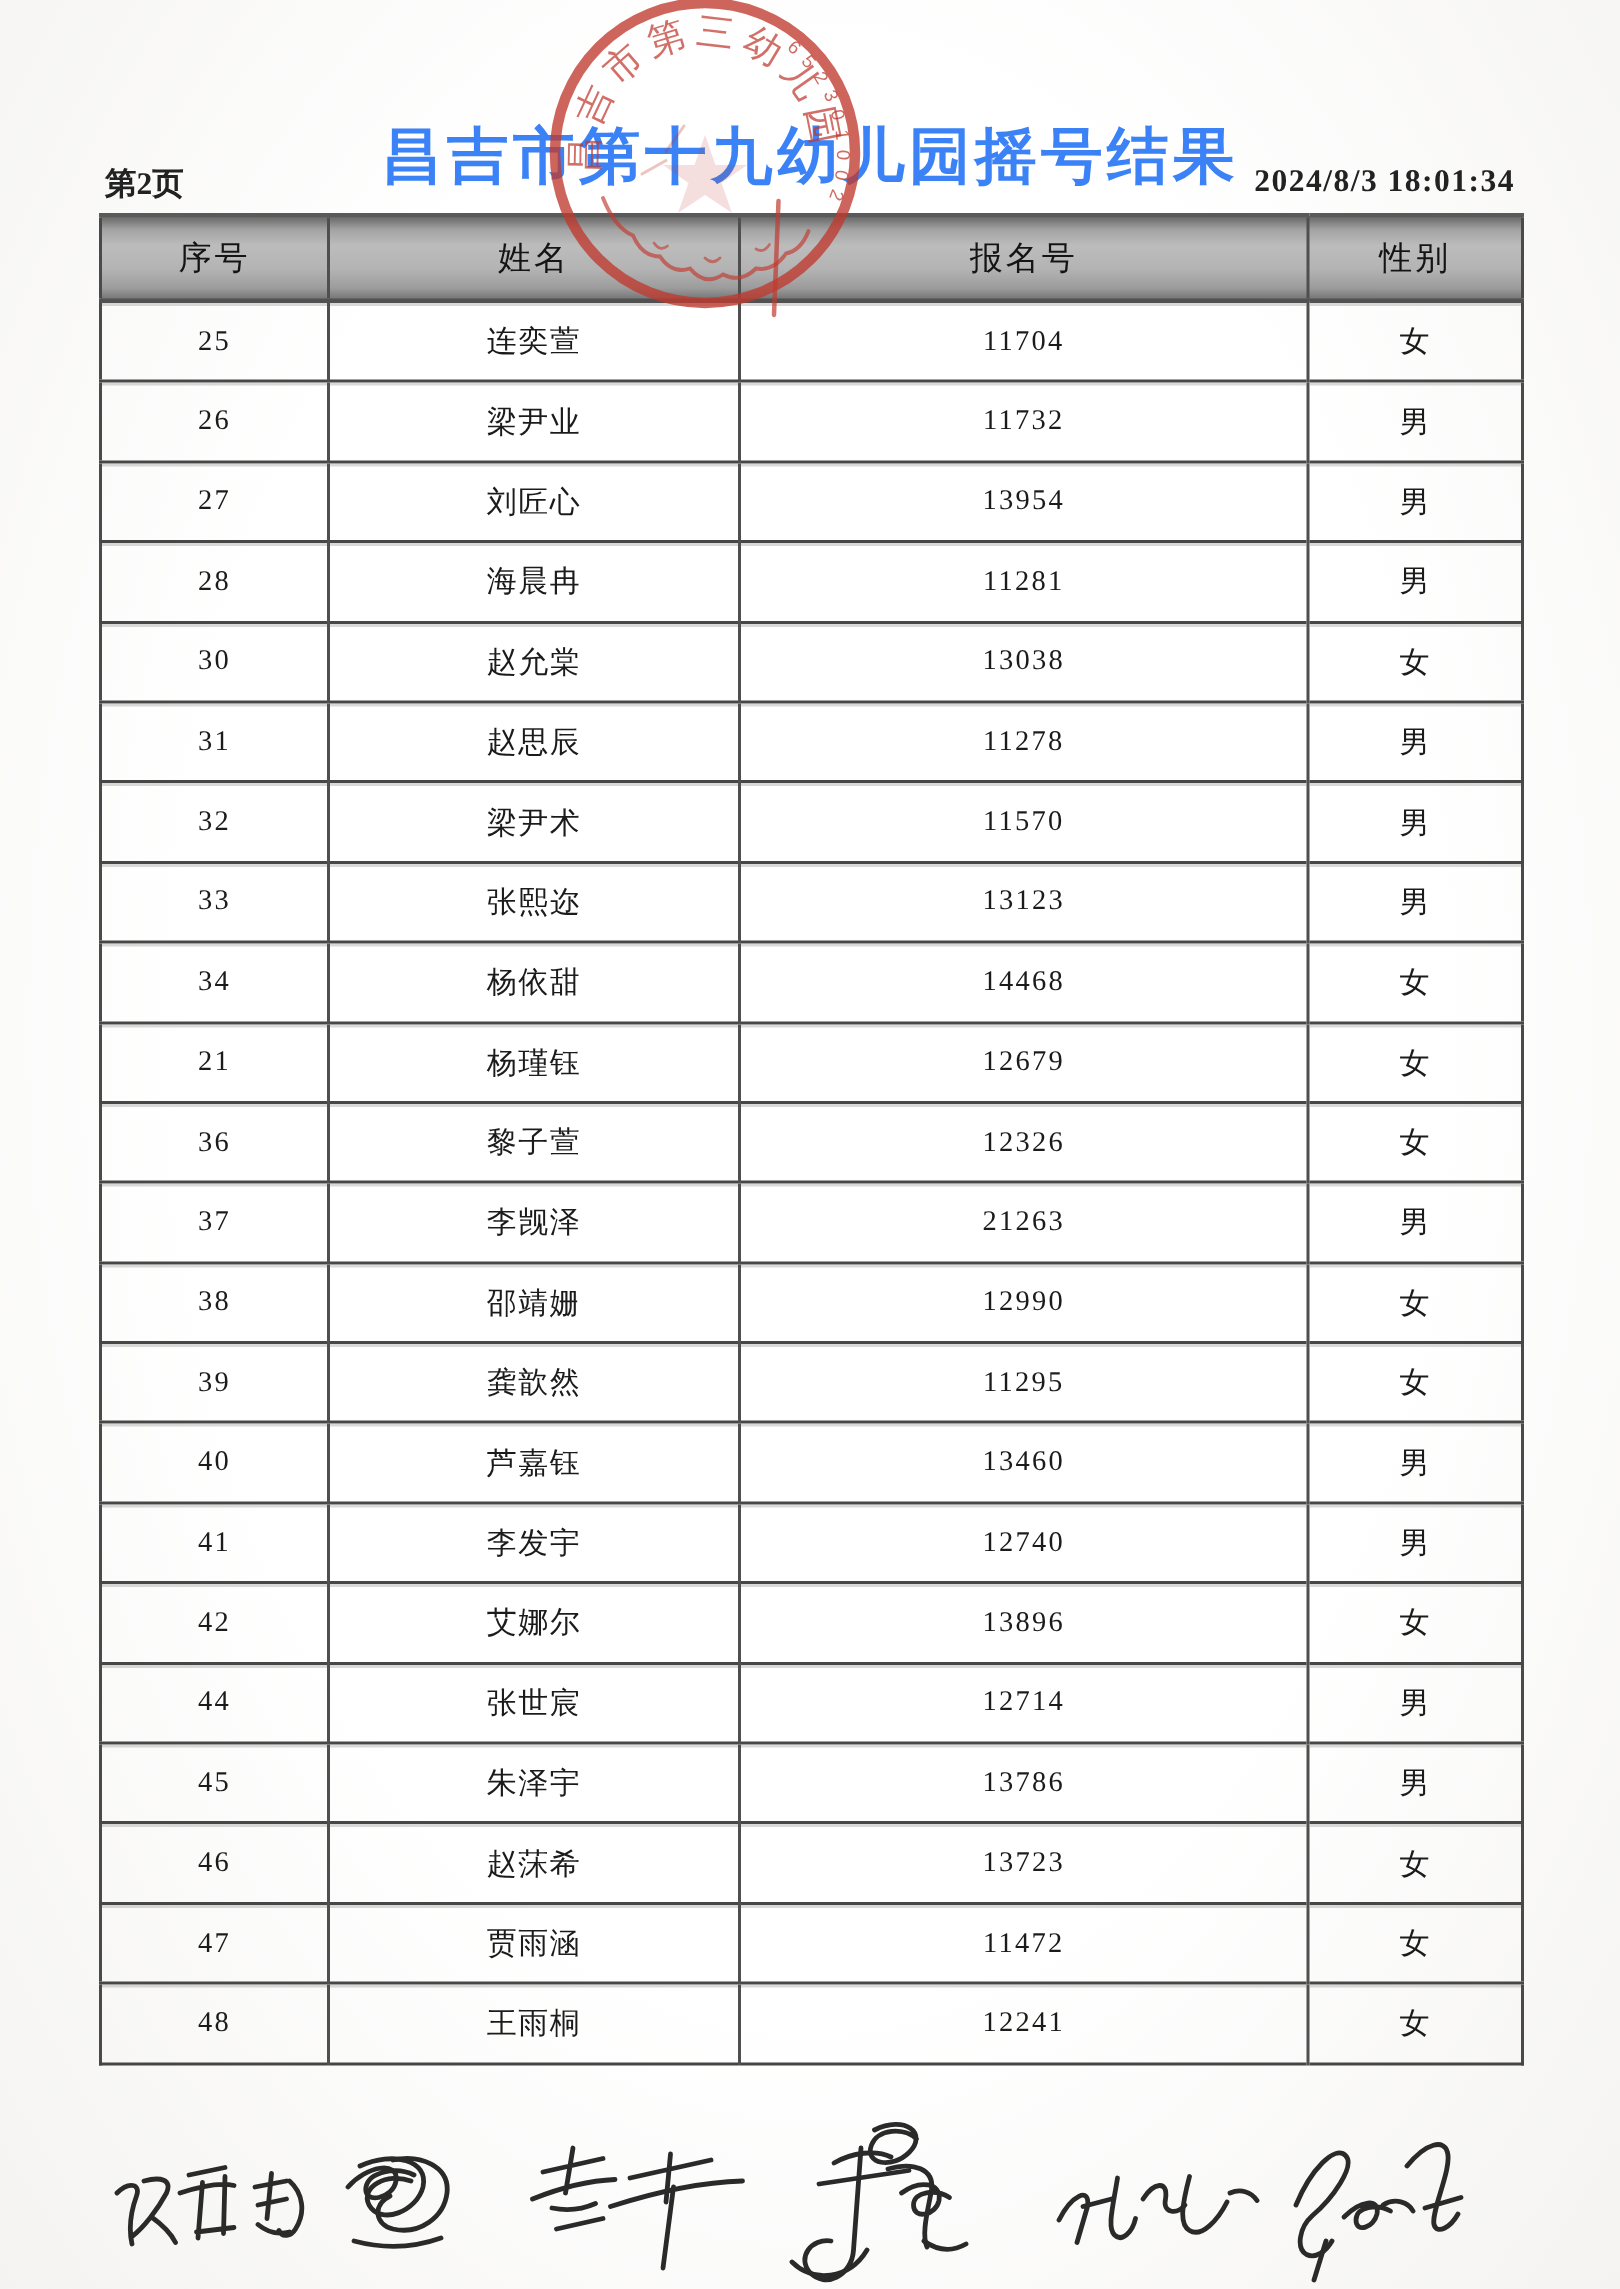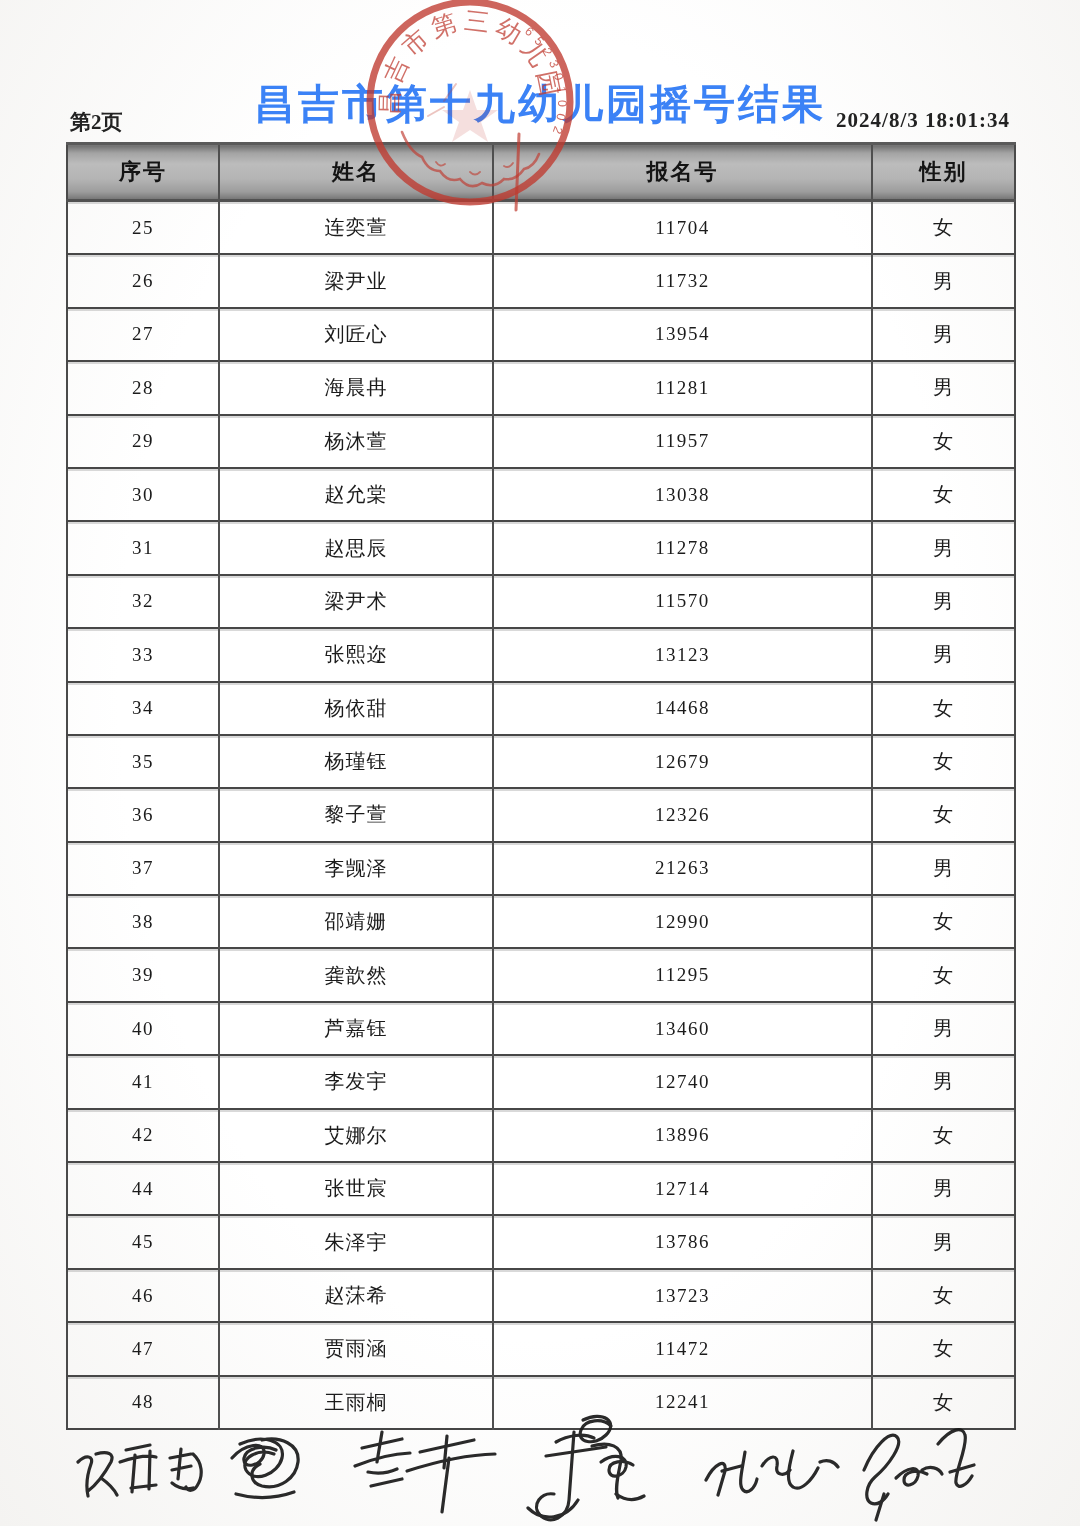--- a/index.html
+++ b/index.html
@@ -29,21 +29,21 @@
     border-bottom:2px solid #454545;
   }
   table.results col.c0{width:152px;}
   table.results col.c1{width:274px;}
   table.results col.c2{width:379px;}
   table.results col.c3{width:143px;}
   thead th{
     height:52px;
     background:linear-gradient(180deg,#6e6e6e 0%,#a3a3a3 14%,#bcbcbc 34%,#b4b4b4 62%,#9c9c9c 86%,#757575 100%);
     font-family:"Liberation Sans","DejaVu Sans",sans-serif;
-    font-size:22px;font-weight:700;color:#141414;letter-spacing:2px;
+    font-size:22px;font-weight:400;color:#141414;letter-spacing:2px;
     border-top:3px solid #5a5a5a;border-bottom:3px solid #515151;
   }
   thead th + th, tbody td + td{border-left:2px solid #4f4f4f;}
   tbody td{
     height:49.4px;text-align:center;vertical-align:middle;
     border-top:2px solid #474747;
     font-size:20px;color:#1b1b1b;letter-spacing:1px;
     box-shadow:inset 0 2px 0 rgba(145,145,145,.35);
   }
   tbody td.c0, tbody td.c2{font-size:19px;letter-spacing:1.5px;}
@@ -119,26 +119,20 @@
           <td class="c2">13954</td>
           <td class="c3">男</td>
         </tr>
         <tr>
           <td class="c0">28</td>
           <td class="c1">海晨冉</td>
           <td class="c2">11281</td>
           <td class="c3">男</td>
         </tr>
         <tr>
-          <td class="c0">29</td>
-          <td class="c1">杨沐萱</td>
-          <td class="c2">11957</td>
-          <td class="c3">女</td>
-        </tr>
-        <tr>
           <td class="c0">30</td>
           <td class="c1">赵允棠</td>
           <td class="c2">13038</td>
           <td class="c3">女</td>
         </tr>
         <tr>
           <td class="c0">31</td>
           <td class="c1">赵思辰</td>
           <td class="c2">11278</td>
           <td class="c3">男</td>
@@ -155,21 +149,21 @@
           <td class="c2">13123</td>
           <td class="c3">男</td>
         </tr>
         <tr>
           <td class="c0">34</td>
           <td class="c1">杨依甜</td>
           <td class="c2">14468</td>
           <td class="c3">女</td>
         </tr>
         <tr>
-          <td class="c0">35</td>
+          <td class="c0">21</td>
           <td class="c1">杨瑾钰</td>
           <td class="c2">12679</td>
           <td class="c3">女</td>
         </tr>
         <tr>
           <td class="c0">36</td>
           <td class="c1">黎子萱</td>
           <td class="c2">12326</td>
           <td class="c3">女</td>
         </tr>

